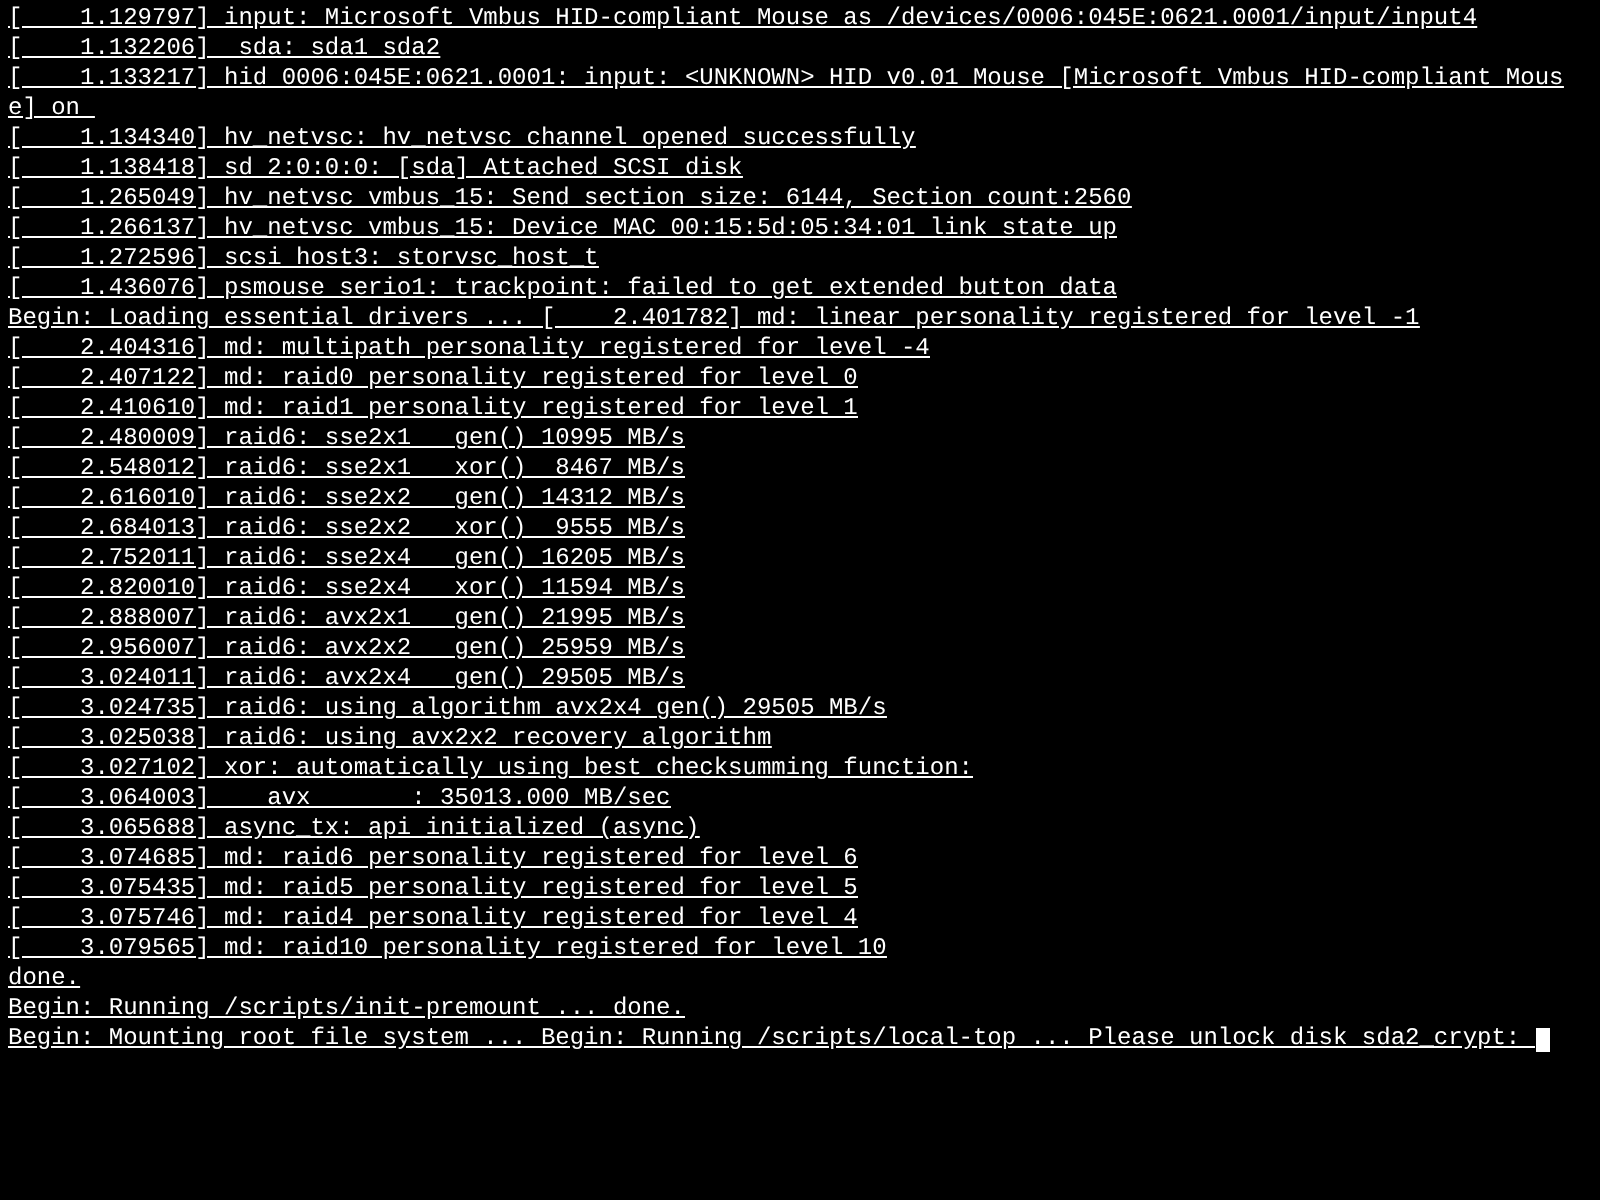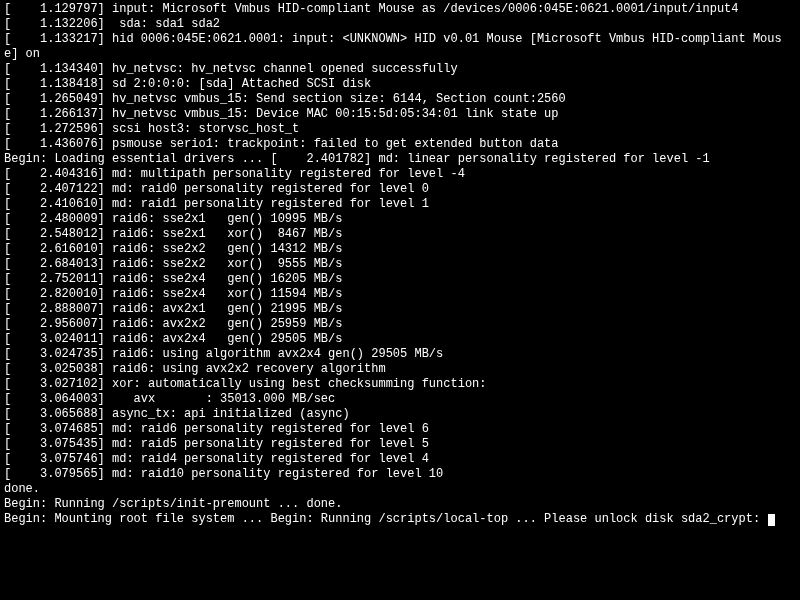--- a/index.html
+++ b/index.html
@@ -1,15 +1,15 @@
 <!DOCTYPE html>
 <html><head>
   <meta charset="utf-8">
   <style>
-    * { margin: 0; padding: 0; box-sizing: border-box; }
+    * { margin: 0; padding: 0; box-sizing: border-box; text-decoration: underline; }
     html, body {
       width: 800px;
       height: 600px;
       background: #000;
       color: #fff;
       font-family: "Courier New", Courier, monospace;
       font-size: 12px;
       line-height: 15px;
       overflow: hidden;
     }

